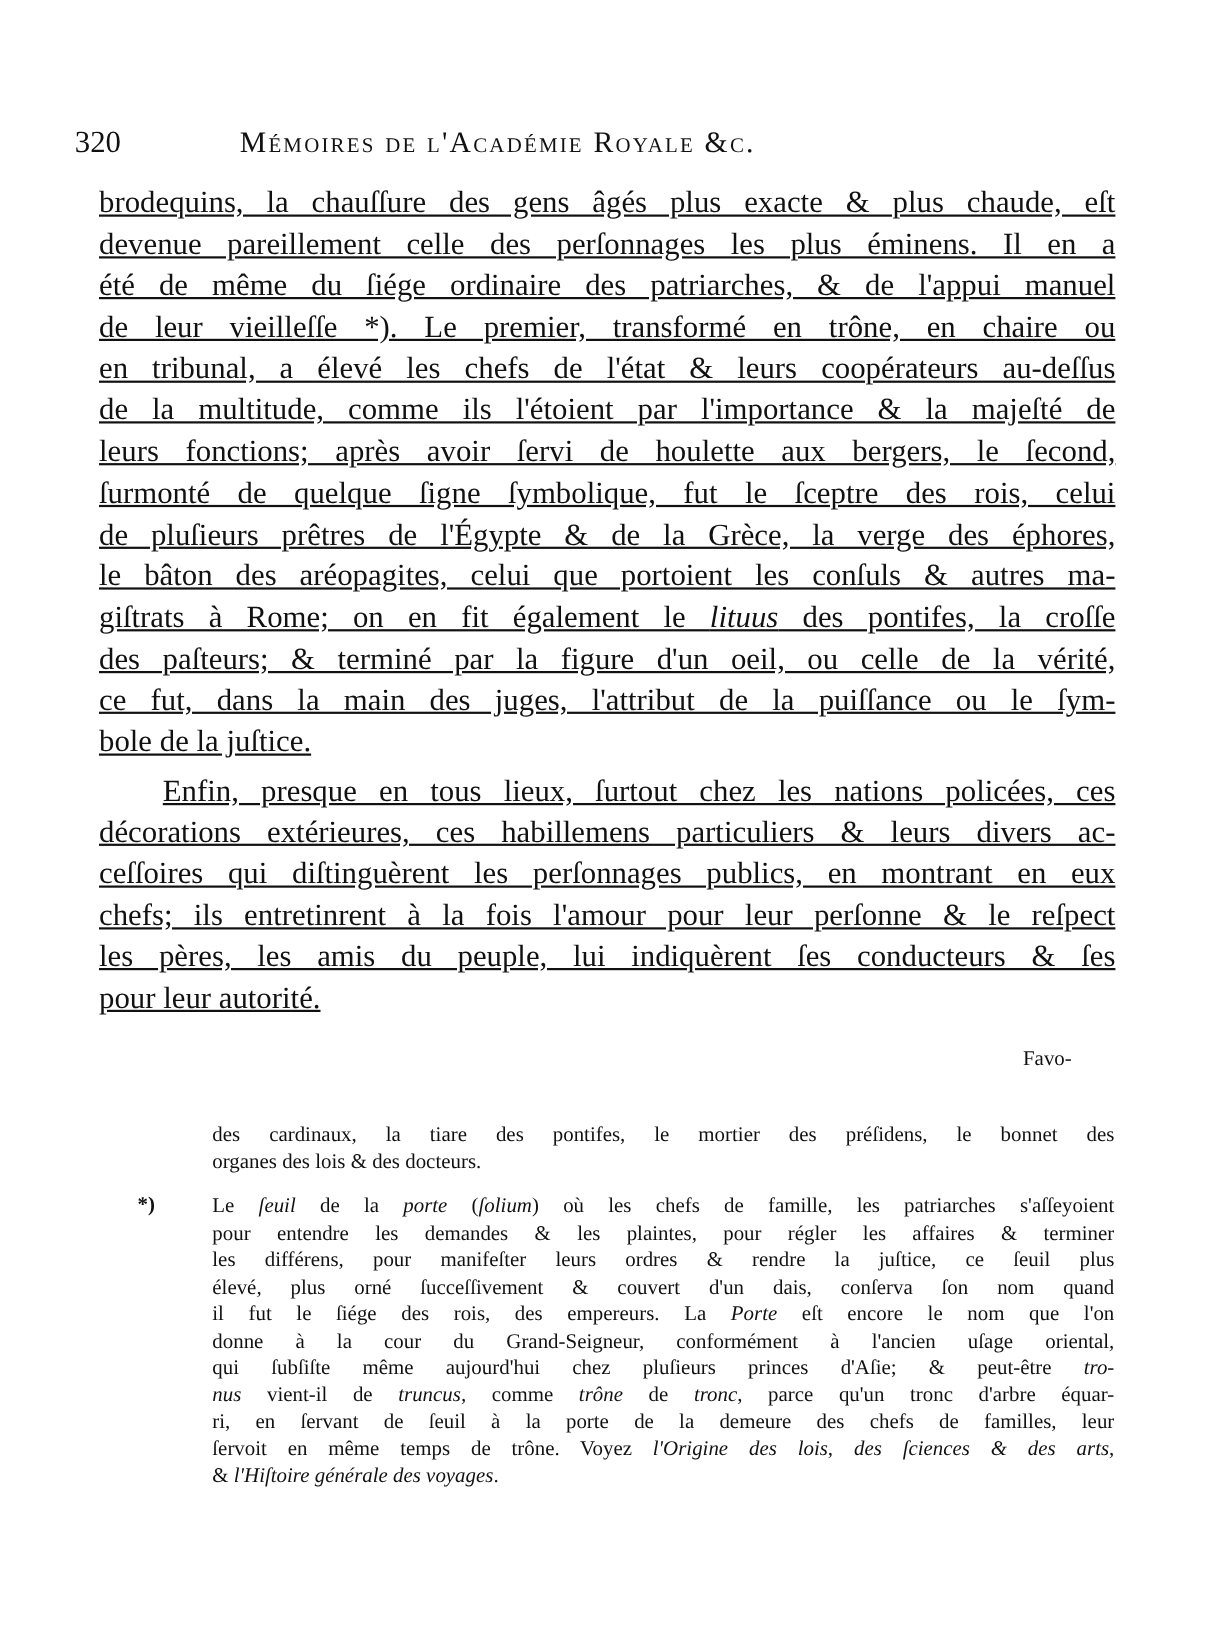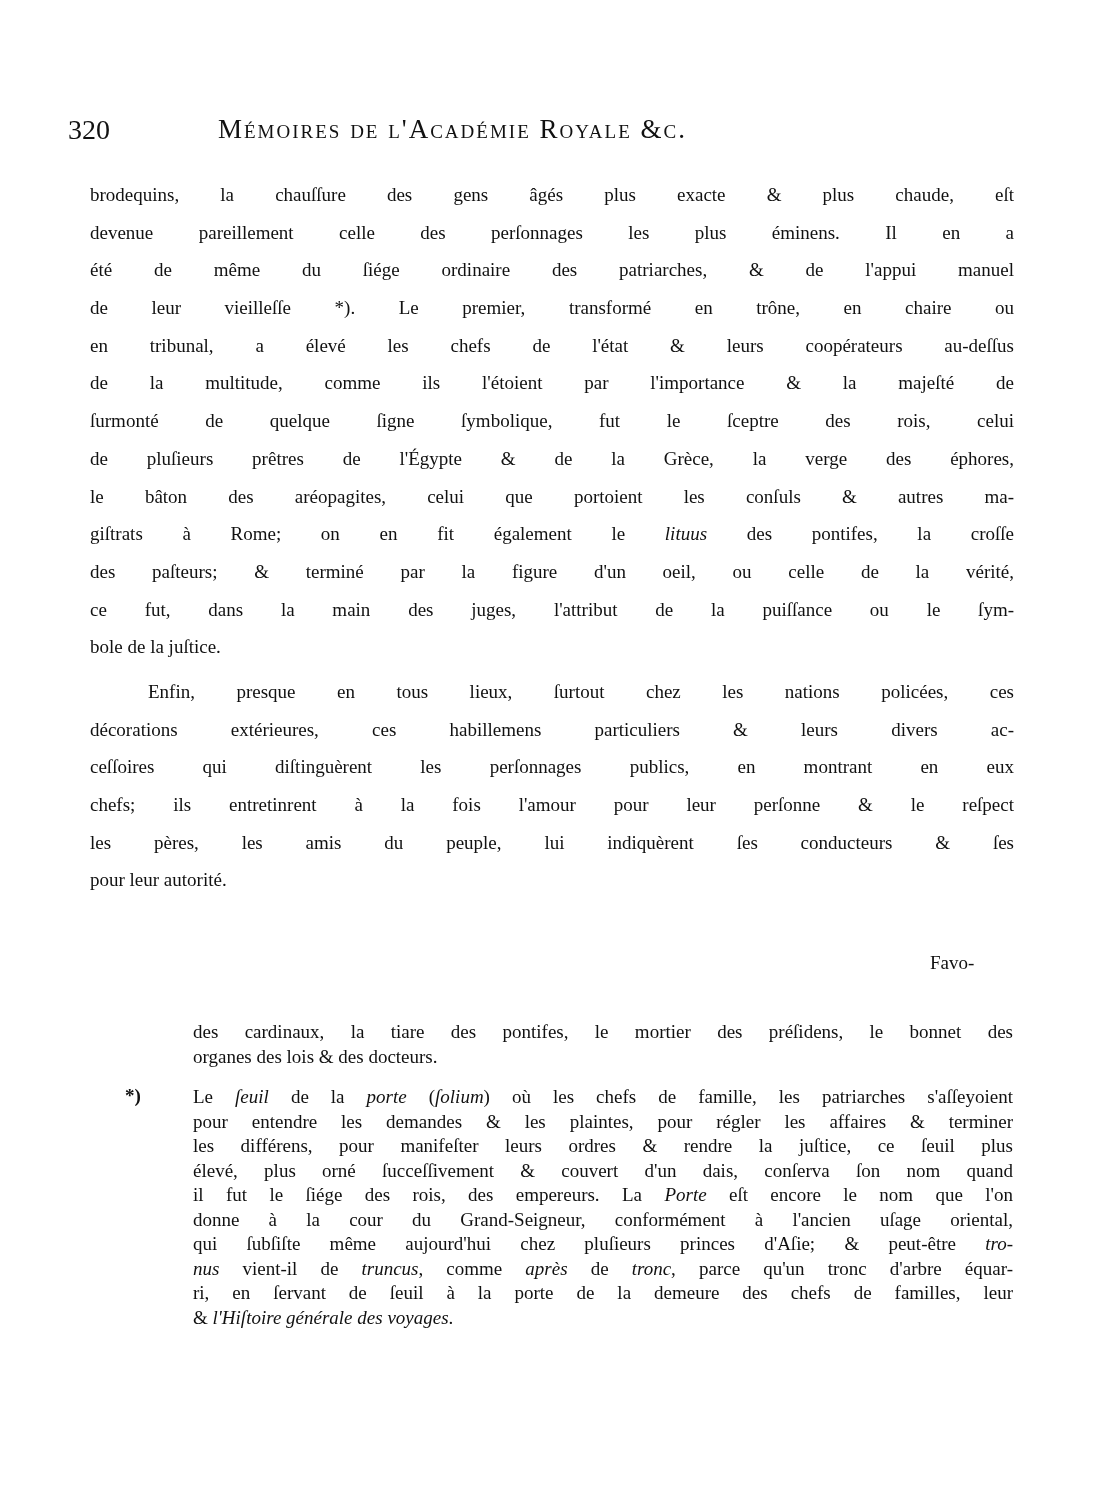--- a/index.html
+++ b/index.html
@@ -1,21 +1,21 @@
 <!DOCTYPE html>
 <html><head>
 <meta charset="utf-8">
 <style>
   html, body { margin: 0; padding: 0; background: #ffffff; }
   body { width: 1100px; height: 1494px; position: relative; overflow: hidden; color: #111111;
          font-family: "Liberation Serif", "DejaVu Serif", serif; }
   .header { position: absolute; top: 114px; left: 68px; width: 800px; height: 40px; font-size: 27px; }
   .page-number { position: absolute; left: 0; top: 0; font-size: 28px; }
   .running-title { position: absolute; left: 150px; top: 0; font-variant: small-caps; letter-spacing: 2px; font-size: 27px; }
-  .main { position: absolute; top: 176px; left: 90px; width: 924px; font-size: 19px; }
+  .main { position: absolute; top: 166px; left: 90px; width: 924px; font-size: 28px; text-decoration: underline; }
   .line { height: 37.7px; line-height: 37.7px; white-space: nowrap; text-align: justify; text-align-last: justify; }
   .line.last { text-align-last: left; }
   .indent { padding-left: 58px; }
   .para2 { margin-top: 7px; }
   .catchword { position: absolute; top: 952px; left: 930px; font-size: 19px; }
   .notes { position: absolute; top: 1020px; left: 165px; width: 848px; font-size: 19px; }
   .note-cont .nline { height: 24.5px; line-height: 24.5px; }
   .nline { height: 24.5px; line-height: 24.5px; white-space: nowrap; text-align: justify; text-align-last: justify; margin-left: 28px; }
   .nline.last { text-align-last: left; }
   .note2 { margin-top: 16px; position: relative; }
@@ -31,20 +31,21 @@
 </div>
 
 <div class="main">
   <div id="p1">
       <div class="line">brodequins, la chauſſure des gens âgés plus exacte &amp; plus chaude, eſt</div>
       <div class="line">devenue pareillement celle des perſonnages les plus éminens.   Il en a</div>
       <div class="line">été de même du ſiége ordinaire des patriarches, &amp; de l'appui manuel</div>
       <div class="line">de leur vieilleſſe *).   Le premier, transformé en trône, en chaire ou</div>
       <div class="line">en tribunal, a élevé les chefs de l'état &amp; leurs coopérateurs au-deſſus</div>
       <div class="line">de la multitude, comme ils l'étoient par l'importance &amp; la majeſté de</div>
+      <div class="line">leurs fonctions; après avoir ſervi de houlette aux bergers, le ſecond,</div>
       <div class="line">ſurmonté de quelque ſigne ſymbolique, fut le ſceptre des rois, celui</div>
       <div class="line">de pluſieurs prêtres de l'Égypte &amp; de la Grèce, la verge des éphores,</div>
       <div class="line">le bâton des aréopagites, celui que portoient les conſuls &amp; autres ma-</div>
       <div class="line">giſtrats à Rome;  on en fit également le <em>lituus</em> des pontifes, la croſſe</div>
       <div class="line">des paſteurs; &amp; terminé par la figure d'un oeil, ou celle de la vérité,</div>
       <div class="line">ce fut, dans la main des juges, l'attribut de la puiſſance ou le ſym-</div>
       <div class="line last">bole de la juſtice.</div>
     </div>
   <div id="p2" class="para2">
       <div class="line indent">Enfin, presque en tous lieux, ſurtout chez les nations policées, ces</div>
@@ -66,18 +67,19 @@
   <div class="note2">
     <span class="note-marker">*)</span>
     <div id="nbody">
         <div class="nline">Le <em>ſeuil</em> de la <em>porte</em> (<em>ſolium</em>) où les chefs de famille, les patriarches s'aſſeyoient</div>
         <div class="nline">pour entendre les demandes &amp; les plaintes, pour régler les affaires &amp; terminer</div>
         <div class="nline">les différens, pour manifeſter leurs ordres &amp; rendre la juſtice, ce ſeuil plus</div>
         <div class="nline">élevé, plus orné ſucceſſivement &amp; couvert d'un dais, conſerva ſon nom quand</div>
         <div class="nline">il fut le ſiége des rois, des empereurs.    La <em>Porte</em> eſt encore le nom que l'on</div>
         <div class="nline">donne à la cour du Grand-Seigneur, conformément à l'ancien uſage oriental,</div>
         <div class="nline">qui ſubſiſte même aujourd'hui chez pluſieurs princes d'Aſie;  &amp; peut-être <em>tro-</em></div>
-        <div class="nline"><em>nus</em> vient-il de <em>truncus</em>, comme <em>après</em> de <em>tronc</em>, parce qu'un tronc d'arbre équar-</div>
+        <div class="nline"><em>nus</em> vient-il de <em>truncus</em>, comme <em>trône</em> de <em>tronc</em>, parce qu'un tronc d'arbre équar-</div>
         <div class="nline">ri, en ſervant de ſeuil à la porte de la demeure des chefs de familles, leur</div>
+        <div class="nline">ſervoit en même temps de trône.   Voyez <em>l'Origine des lois</em>, <em>des ſciences &amp; des arts</em>,</div>
         <div class="nline last">&amp; <em>l'Hiſtoire générale des voyages</em>.</div>
       </div>
   </div>
 </div>
 
 </body></html>

